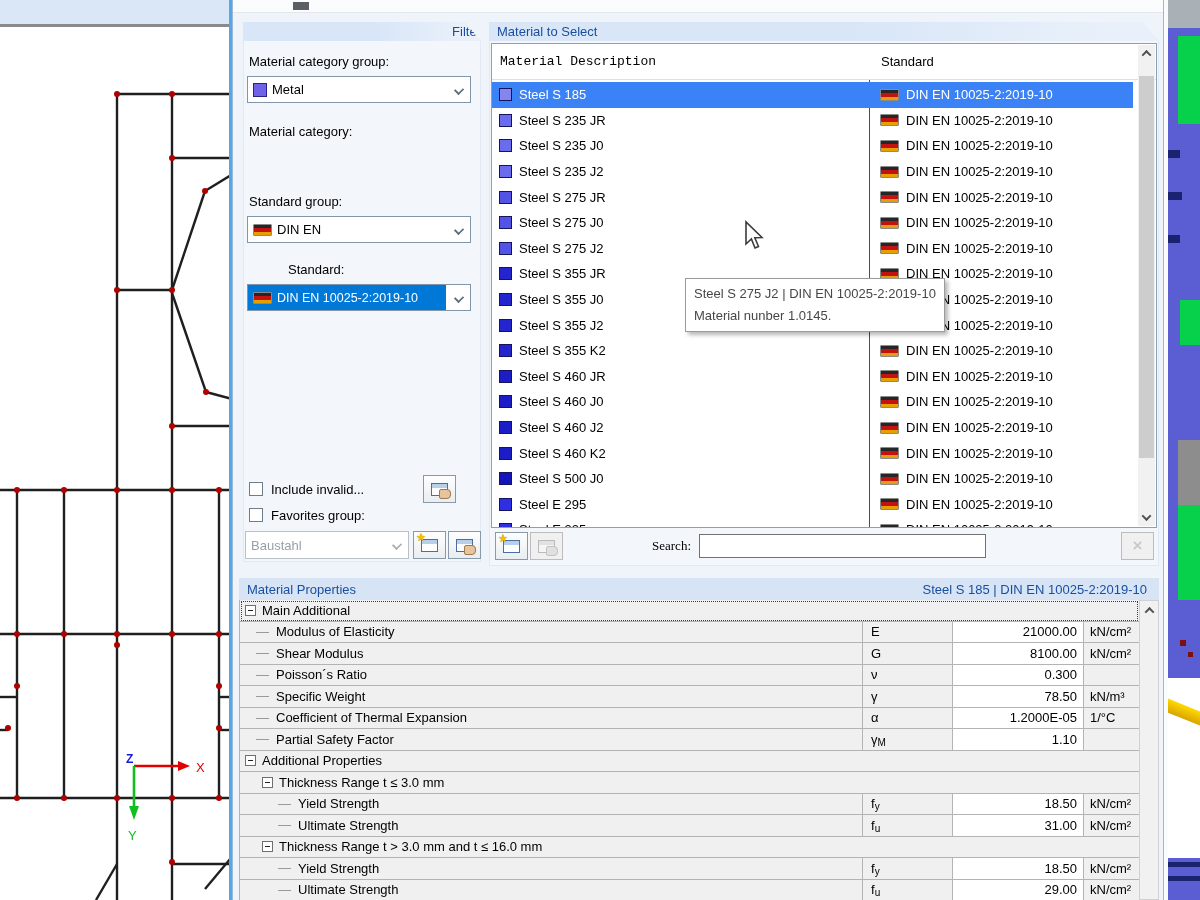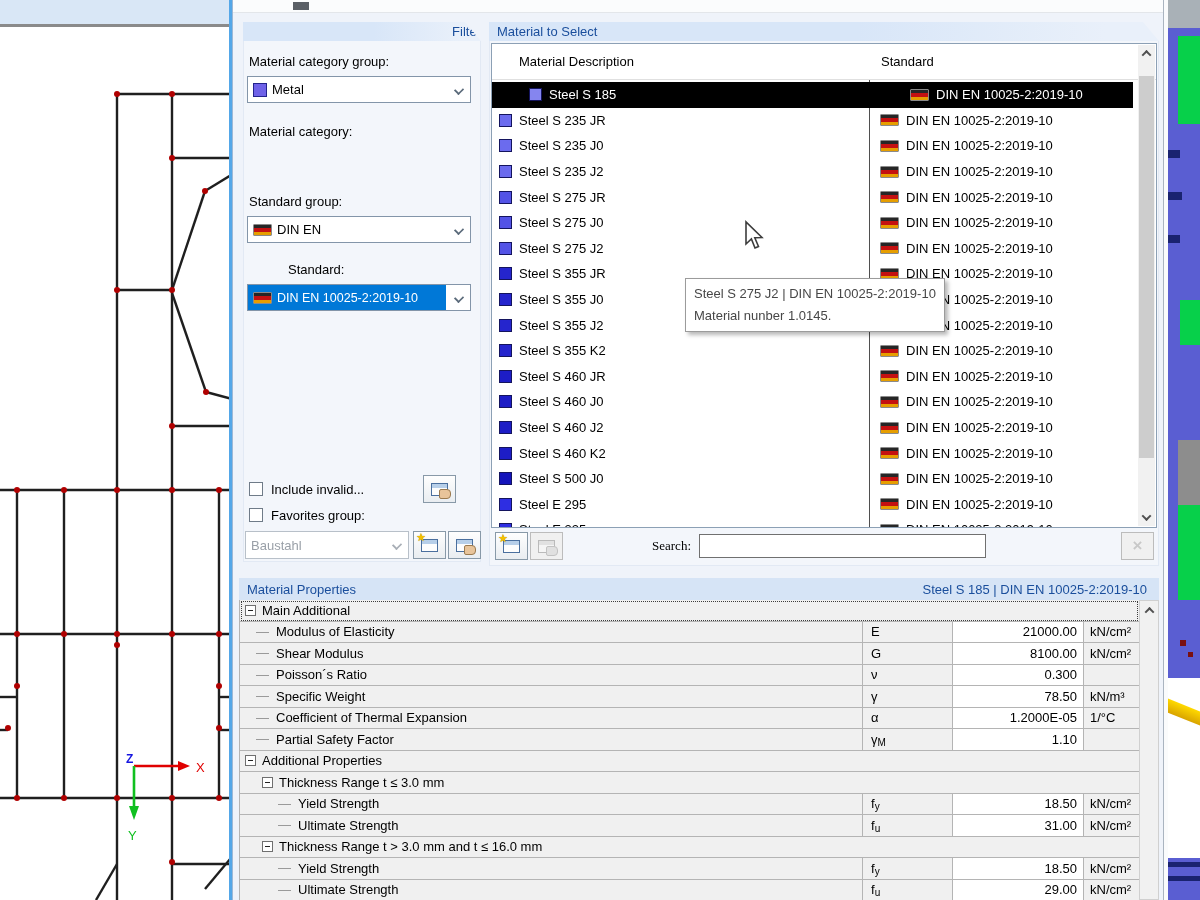--- a/index.html
+++ b/index.html
@@ -51,21 +51,21 @@
   .winicon.hand::after { content:""; position:absolute; right:-4px; bottom:-4px; width:10px; height:8px; background:#e8c49a; border:1px solid #9a7a50; border-radius:2px 4px 4px 2px; }
   .xmark { font-size:17px; font-weight:bold; color:#8f8f8f; }
 
   
   .listbox { position:absolute; background:#fff; border:1px solid #8ca0b5; overflow:hidden; }
   .listheader { position:absolute; left:0; top:0; right:0; height:36px; background:#fff; border-bottom:1px solid #e0e0e0; }
   .listheader span { position:absolute; top:10px; }
   .coldivider { position:absolute; top:0; bottom:0; width:1px; background:#4f4f4f; }
   .mrows { position:absolute; left:0; top:38px; right:23px; bottom:0; }
   .mrow { display:flex; align-items:center; height:25.6px; }
-  .mrow.sel { background:#000000; color:#fff;padding-left:30px; }
+  .mrow.sel { background:#3b82f6; color:#fff; }
   .m-desc { flex:0 0 377px; display:flex; align-items:center; gap:7px; padding-left:7px; }
   .m-std  { flex:1; display:flex; align-items:center; gap:7px; padding-left:11px; }
   .sq { width:13px; height:13px; border:1px solid #14145e; flex:0 0 auto; }
 
   .vscroll { position:absolute; right:1px; top:1px; bottom:1px; width:17px; background:#f1f1f1; }
   .vscroll .btn { position:absolute; left:0; width:17px; height:17px; background:#f1f1f1; display:flex; align-items:center; justify-content:center; }
   .vscroll .thumb { position:absolute; left:1px; width:15px; background:#cdcdcd; }
   .chev-up, .chev-dn { width:7px; height:7px; border-left:2px solid #505050; border-top:2px solid #505050; }
   .chev-up { transform:rotate(45deg) translate(1px,1px); }
   .chev-dn { transform:rotate(225deg) translate(1px,1px); }
@@ -249,21 +249,21 @@
     <div class="iconbtn" style="left:215px;top:531px;">
         <span class="winicon hand"></span>
       </div>
 
     <div class="grouptab" style="left:256px;top:22px;width:670px;">Material to Select</div>
     <div class="grouppanel" style="left:256px;top:41px;width:670px;height:525px;"></div>
 
     <div class="listbox" style="left:258px;top:43px;width:666px;height:485px;">
       <div class="coldivider" style="left:377px;"></div>
       <div class="listheader">
-        <span style="left:27px;">Material Description</span>
+        <span style="left:8px;font-family:Liberation Mono, monospace;">Material Description</span>
         <span style="left:389px;">Standard</span>
       </div>
       <div class="mrows" id="material-rows">
 
           <div class="mrow sel">
             <div class="m-desc">
               <span class="sq" style="background: rgb(133, 133, 239);"></span>
               <span>Steel S 185</span>
             </div>
             <div class="m-std">

